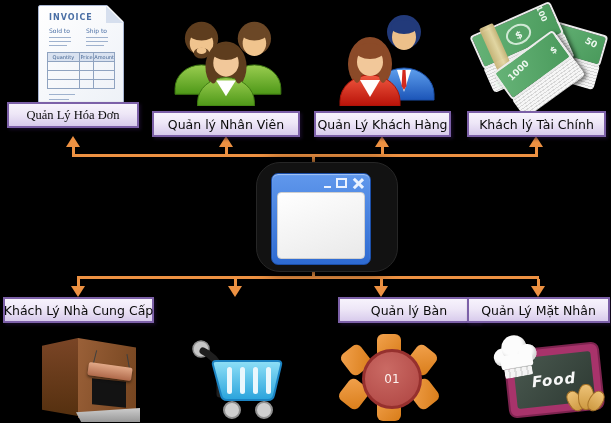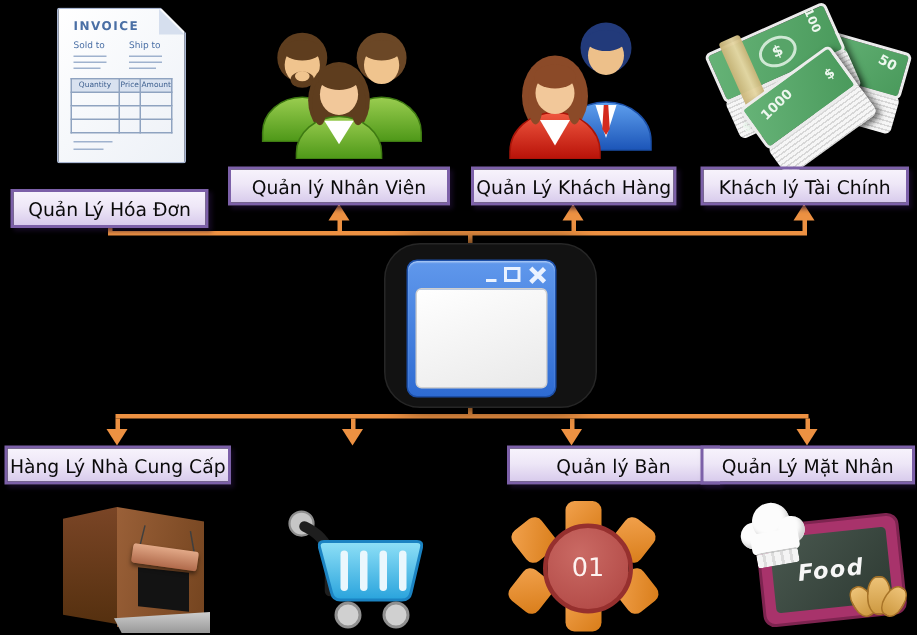--- a/index.html
+++ b/index.html
@@ -3,21 +3,21 @@
 <meta charset="utf-8">
 <style>
   html,body{margin:0;padding:0;background:#000;}
   #canvas{position:relative;width:611px;height:423px;background:#000;overflow:hidden;
           font-family:"DejaVu Sans","Liberation Sans",sans-serif;}
 
   
   .module-box{position:absolute;height:22px;display:flex;align-items:center;justify-content:center;
     background:linear-gradient(#F7F3FC,#EEE7F7 45%,#D8CBEC);border:2px solid #7C60A8;
     font-size:12.5px;color:#0A0A0A;white-space:nowrap;box-shadow:2px 2px 3px rgba(30,15,50,.65);z-index:4;}
-  #tbox1{left:7px;top:126px;width:128px;}
+  #tbox1{left:7px;top:102px;width:128px;font-family:Liberation Serif, serif;}
   #tbox2{left:152px;top:111px;width:144px;}
   #tbox3{left:314px;top:111px;width:133px;}
   #tbox4{left:467px;top:111px;width:135px;}
   #bbox1{left:3px;top:297px;width:147px;}
   #bbox2{left:167px;top:297px;width:133px;}
   #bbox3{left:310px;top:297px;width:138px;margin-left:28px;}
   #bbox4{left:467px;top:297px;width:139px;}
 
   
   .hline{position:absolute;height:3px;background:#ED9142;z-index:1;}
@@ -105,21 +105,21 @@
 
   
   #cart{position:absolute;left:186px;top:336px;width:98px;height:84px;z-index:2;}
 
   
   #table-icon{position:absolute;left:336px;top:334px;width:106px;height:88px;z-index:2;}
   .chair{position:absolute;width:24px;height:26px;border-radius:6px;
     background:linear-gradient(135deg,#F2A24E,#D87C18);box-shadow:1px 2px 2px rgba(0,0,0,.55);}
   #table-circle{position:absolute;left:26px;top:15px;width:54px;height:54px;border-radius:50%;
     background:radial-gradient(circle at 40% 32%,#CA6A64,#AE4441);border:3px solid #96302E;
-    display:flex;align-items:center;justify-content:center;color:#FDF3F0;font-size:17px;}
+    display:flex;align-items:center;justify-content:center;color:#FDF3F0;font-size:12px;}
 
   
   #food{position:absolute;left:492px;top:334px;width:114px;height:88px;z-index:2;}
   #food .frame{position:absolute;left:14px;top:12px;width:92px;height:64px;transform:rotate(-6deg);
     background:#A8336B;border:2px solid #7E2450;border-radius:8px;box-shadow:3px 3px 4px rgba(0,0,0,.6);}
   #food .board{position:absolute;left:7px;top:7px;right:7px;bottom:7px;border-radius:3px;
     background:linear-gradient(135deg,#49584F,#2E3A33);display:flex;align-items:center;justify-content:center;
     color:#F7F7F7;font-size:15px;font-weight:bold;font-style:italic;letter-spacing:1px;}
   .hat-puff,.hat-body,.hat-band{position:absolute;background:#FCFCFC;}
   #hat{position:absolute;left:2px;top:0px;width:44px;height:46px;transform:rotate(-10deg);z-index:3;}
@@ -295,21 +295,21 @@
   <div class="shaft" style="left:76.5px;top:279px;height:8px;"></div>
   <div class="head-down" style="left:71px;top:286px;"></div>
   <div class="shaft" style="left:233.5px;top:279px;height:8px;"></div>
   <div class="head-down" style="left:228px;top:286px;"></div>
   <div class="shaft" style="left:379.5px;top:279px;height:8px;"></div>
   <div class="head-down" style="left:374px;top:286px;"></div>
   <div class="shaft" style="left:536.5px;top:279px;height:8px;"></div>
   <div class="head-down" style="left:531px;top:286px;"></div>
 
   <div class="module-box" id="bbox1">
-    <span>Hàng Lý Nhà Cung Cấp</span>
+    <span>Khách Lý Nhà Cung Cấp</span>
     </div>
   <div class="module-box" id="bbox3">
     <span>Quản lý Bàn</span>
     </div>
   <div class="module-box" id="bbox4">
     <span>Quản Lý Mặt Nhân</span>
     </div>
 
   <div id="stall">
     <div class="leftface"></div>

